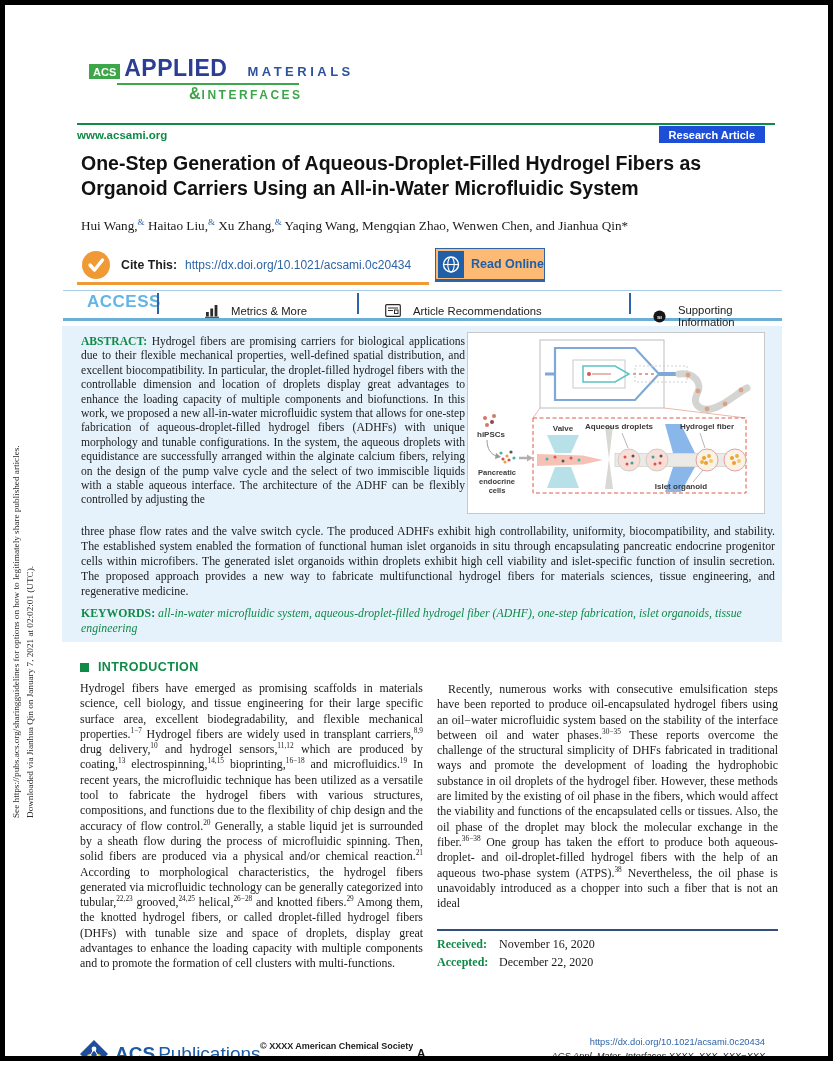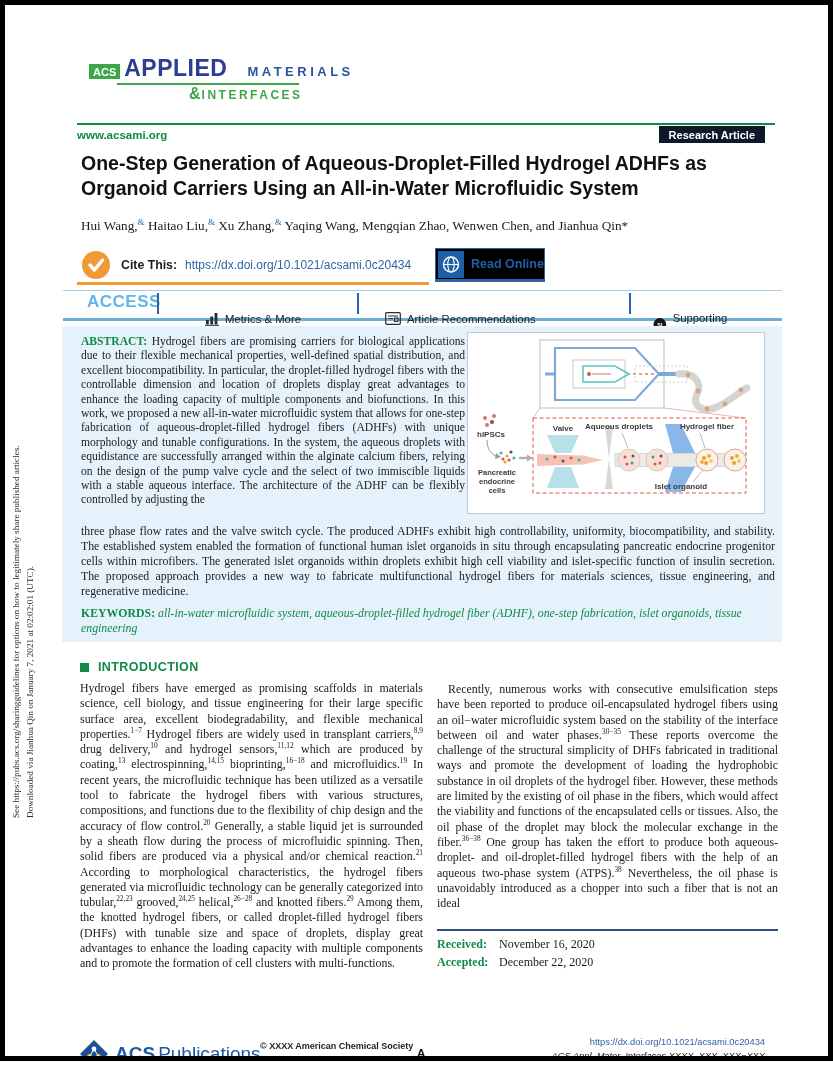--- a/index.html
+++ b/index.html
@@ -19,41 +19,41 @@
   .acs-box{ background:#3DA648; color:#fff; font-weight:bold; font-size:11px; padding:2px 4px 1px 4px; margin-right:4px; }
   .logo-applied{ color:#2C3E93; font-weight:bold; font-size:23px; letter-spacing:.5px; }
   .logo-materials{ color:#2C52A0; font-size:13px; letter-spacing:3.5px; margin-left:20px; font-weight:600; }
   .logo-rule{ height:2px; background:#3DA648; margin:1px 0 0 28px; width:182px; }
   .logo-row2{ margin-left:100px; margin-top:0px; display:flex; align-items:baseline;}
   .logo-amp{ color:#3DA648; font-size:16px; font-weight:bold; margin-right:1px;}
   .logo-interfaces{ color:#3DA648; font-size:12px; letter-spacing:2.5px; font-weight:600; }
 
   .head-rule{ left:72px; top:118px; width:698px; height:2px; background:#0F8A47; }
   .site{ left:72px; top:124px; font-size:11.5px; font-weight:600; color:#0F8A47; text-decoration:none; }
-  .badge{ top:121px; right:63px; background:#0f172a; color:#fff; font-weight:bold; font-size:11px; padding:2.5px 10px; }
+  .badge{ top:121px; right:63px; background:#1d4ed8; color:#fff; font-weight:bold; font-size:11px; padding:2.5px 10px; }
 
   .title{ left:76px; top:146px; width:700px; font-size:19.5px; font-weight:bold; line-height:25px; color:#111; }
   .title span{ display:block; }
   .authors{ left:76px; top:213px; width:700px; font-size:13.2px; color:#1a1a1a; }
   .authors sup{ color:#2E64A5; font-size:9px; line-height:0; }
 
   .cite-label{ left:116px; top:253px; font-size:12.3px; font-weight:bold; color:#1d1d1d; }
   .cite-doi{ left:180px; top:253px; font-size:12px; color:#2E64A5; text-decoration:none; }
   .cite-underline{ left:72px; top:277px; width:352px; height:2.5px; background:#F09A36; }
   .read-online{ left:430px; top:243px; width:110px; height:34px; border:1.5px solid #2E64A5; border-bottom-width:3px;
-                display:flex; align-items:center; gap:7px; background:#000000; cursor:pointer;}
+                display:flex; align-items:center; gap:7px; background:#fdba74; cursor:pointer;}
   .read-online .ro-label{ font-size:12.5px; font-weight:bold; color:#1F5FA8; }
 
   .acc-top{ left:58px; top:285px; width:719px; height:1px; background:#aacde8; }
   .acc-bot{ left:58px; top:313px; width:719px; height:2.5px; background:#6BAED6; }
   .access-row{ left:72px; top:287px; width:700px; height:25px; }
   .access-row > *{ position:absolute; }
   .acc-access{ left:10px; top:0px; font-size:17px; font-weight:bold; color:#62B5E5; letter-spacing:.5px;}
   .acc-div{ width:1.5px; height:21px; background:#2E64A5; top:1px; }
-  .acc-item{ display:flex; align-items:center; gap:6px; top:20px; font-size:11.3px; color:#222; }
+  .acc-item{ display:flex; align-items:center; gap:12px; top:12px; font-size:11.3px; color:#222; }
 
   
   .abs-bg{ left:57px; top:321px; width:720px; height:316px; background:#E6F2FB; }
   .abs-col{ left:76px; top:330px; width:384px; font-size:11.6px; line-height:14.4px; text-align:justify; color:#1c1c1c;}
   .green-label{ color:#0F8A47; font-weight:bold; }
   .figure{ left:462px; top:327px; }
   .abs-full{ left:76px; top:519px; width:694px; font-size:11.8px; line-height:14.9px; text-align:justify; color:#1c1c1c;}
   .keywords{ left:76px; top:601px; width:694px; font-size:11.8px; line-height:15px; color:#0F8A47; }
   .keywords i{ font-style:italic; }
 
@@ -97,21 +97,21 @@
       <span class="logo-amp">&amp;</span>
       <span class="logo-interfaces">INTERFACES</span>
     </div>
   </div>
 
   <div class="abs head-rule"></div>
   <a class="abs site sans" href="#">www.acsami.org</a>
   <div class="abs badge sans">Research Article</div>
 
   <h1 class="abs title sans">
-    <span>One-Step Generation of Aqueous-Droplet-Filled Hydrogel ADHFs as</span>
+    <span>One-Step Generation of Aqueous-Droplet-Filled Hydrogel Fibers as</span>
     <span>Organoid Carriers Using an All-in-Water Microfluidic System</span>
   </h1>
   <p class="abs authors"><span>Hui Wang,</span><sup>&amp;</sup><span> Haitao Liu,</span><sup>&amp;</sup><span> Xu Zhang,</span><sup>&amp;</sup><span> Yaqing Wang, Mengqian Zhao, Wenwen Chen, and Jianhua Qin</span><span>*</span></p>
 
   <svg class="abs" style="left:76px; top:245px;" width="30" height="30" viewBox="0 0 30 30">
     <circle cx="15" cy="15" r="14" fill="#F09A36"></circle>
     <path d="M9,15 l4.5,5 l8,-10" stroke="#fff" stroke-width="3.4" fill="none" stroke-linecap="round" stroke-linejoin="round"></path>
   </svg>
   <span class="abs cite-label sans">Cite This:</span>
   <a class="abs cite-doi sans" href="#">https://dx.doi.org/10.1021/acsami.0c20434</a>

